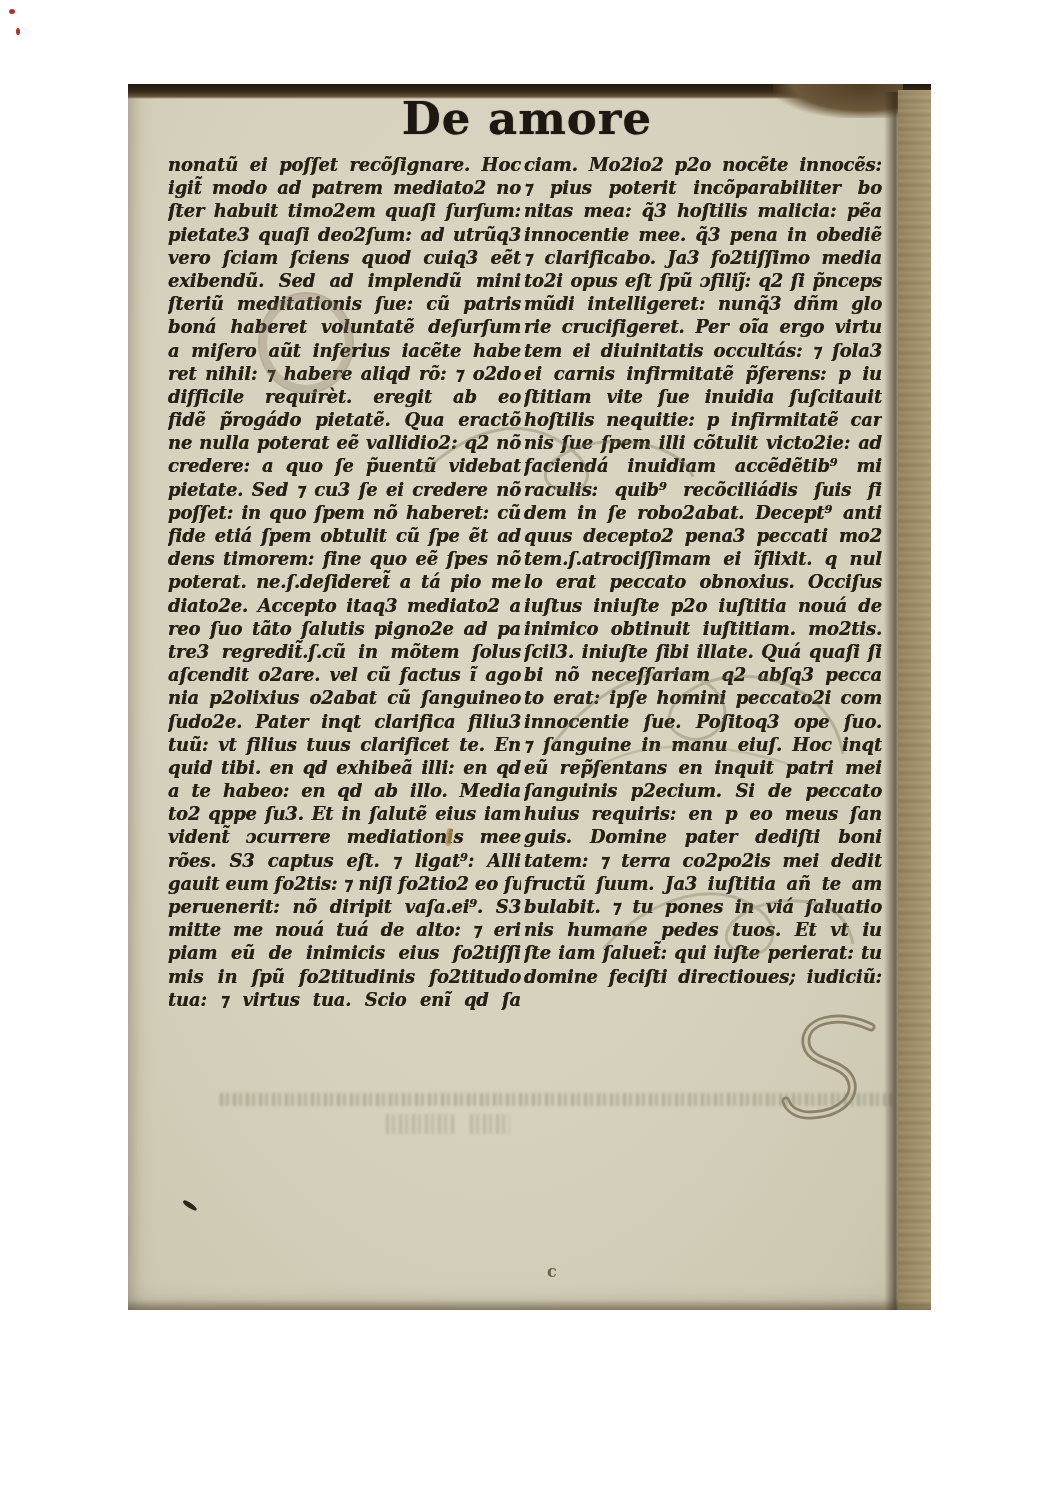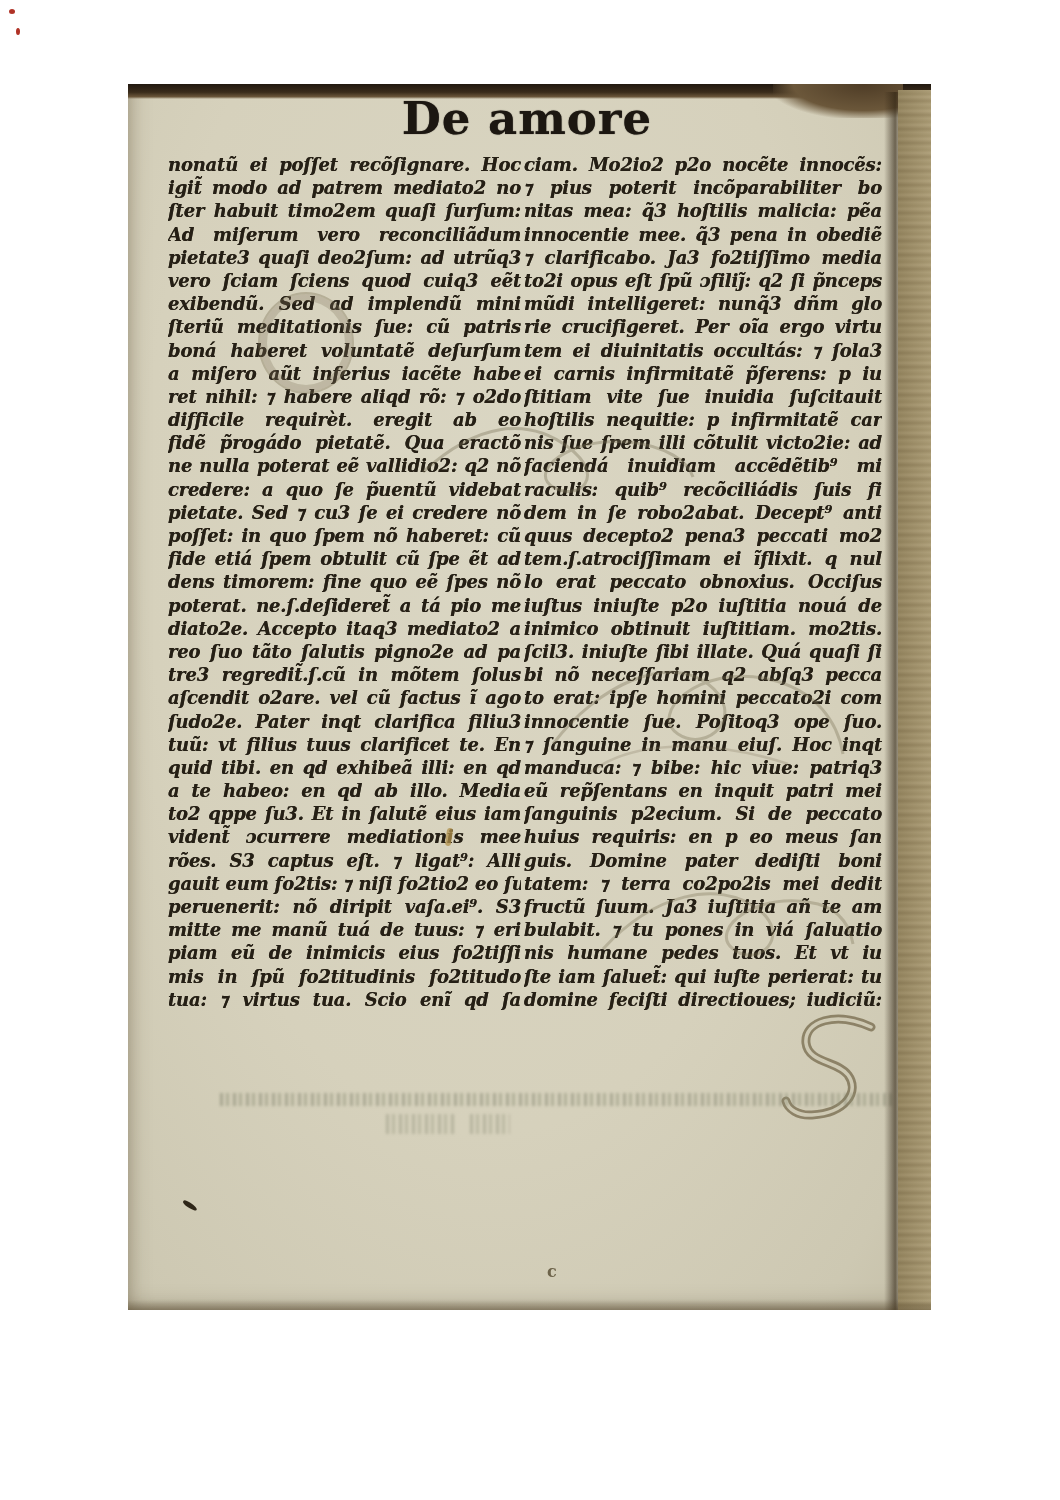--- a/index.html
+++ b/index.html
@@ -102,51 +102,51 @@
 
   <div class="top-band"></div>
   <div class="corner-dark"></div>
 
   <div class="header">De amore</div>
 
   <div class="col col-left">
       <div class="line">nonatũ ei poſſet recõſignare. Hoc</div>
       <div class="line">igit̃ modo ad patrem mediato2 no</div>
       <div class="line">ſter habuit timo2em quaſi ſurſum:</div>
-      <div class="line">Ad miſerum vero reconciliãdum</div>
       <div class="line">pietate3 quaſi deo2ſum: ad utrũq3</div>
       <div class="line">vero ſciam ſciens quod cuiq3 eẽt</div>
       <div class="line">exibendũ. Sed ad implendũ mini</div>
       <div class="line">ſteriũ meditationis ſue: cũ patris</div>
       <div class="line">boná haberet voluntatẽ deſurſum</div>
       <div class="line">a miſero aũt inferius iacẽte habe</div>
       <div class="line">ret nihil: ⁊ habere aliqd rõ: ⁊ o2do</div>
       <div class="line">difficile requirèt. eregit ab eo</div>
       <div class="line">fidẽ p̃rogádo pietatẽ. Qua eractõ</div>
       <div class="line">ne nulla poterat eẽ vallidio2: q2 nõ</div>
       <div class="line">credere: a quo ſe p̃uentũ videbat</div>
       <div class="line">pietate. Sed ⁊ cu3 ſe ei credere nõ</div>
       <div class="line">poſſet: in quo ſpem nõ haberet: cũ</div>
       <div class="line">fide etiá ſpem obtulit cũ ſpe ẽt ad</div>
       <div class="line">dens timorem: fine quo eẽ ſpes nõ</div>
       <div class="line">poterat. ne.ſ.deſideret̃ a tá pio me</div>
       <div class="line">diato2e. Accepto itaq3 mediato2 a</div>
       <div class="line">reo ſuo tãto ſalutis pigno2e ad pa</div>
       <div class="line">tre3 regredit̃.ſ.cũ in mõtem ſolus</div>
       <div class="line">aſcendit o2are. vel cũ factus ĩ ago</div>
+      <div class="line">nia p2olixius o2abat cũ ſanguineo</div>
       <div class="line">ſudo2e. Pater inqt clarifica filiu3</div>
       <div class="line">tuũ: vt filius tuus clarificet te. En</div>
       <div class="line">quid tibi. en qd exhibeã illi: en qd</div>
       <div class="line">a te habeo: en qd ab illo. Media</div>
       <div class="line">to2 qppe ſu3. Et in ſalutẽ eius iam</div>
       <div class="line">vident̃ ɔcurrere mediationis mee</div>
       <div class="line">rões. S3 captus eſt. ⁊ ligat⁹: Alli</div>
       <div class="line">gauit eum fo2tis: ⁊ niſi fo2tio2 eo ſu</div>
       <div class="line">peruenerit: nõ diripit vaſa.ei⁹. S3</div>
-      <div class="line">mitte me manũ tuá de tuus: ⁊ eri</div>
+      <div class="line">mitte me nouá tuá de alto: ⁊ eri</div>
       <div class="line">piam eũ de inimicis eius fo2tiſſi</div>
       <div class="line">mis in ſpũ fo2titudinis fo2titudo</div>
       <div class="line">tua: ⁊ virtus tua. Scio enĩ qd ſa</div>
     </div>
 
   <div class="col col-right">
       <div class="line">ciam. Mo2io2 p2o nocẽte innocẽs:</div>
       <div class="line">⁊ pius poterit incõparabiliter bo</div>
       <div class="line">nitas mea: q̃3 hoſtilis malicia: pẽa</div>
       <div class="line">innocentie mee. q̃3 pena in obediẽ</div>
@@ -165,21 +165,20 @@
       <div class="line">quus decepto2 pena3 peccati mo2</div>
       <div class="line">tem.ſ.atrociſſimam ei ĩflixit. q nul</div>
       <div class="line">lo erat peccato obnoxius. Occiſus</div>
       <div class="line">iuſtus iniuſte p2o iuſtitia nouá de</div>
       <div class="line">inimico obtinuit iuſtitiam. mo2tis.</div>
       <div class="line">ſcil3. iniuſte ſibi illate. Quá quaſi ſi</div>
       <div class="line">bi nõ neceſſariam q2 abſq3 pecca</div>
       <div class="line">to erat: ipſe homini peccato2i com</div>
       <div class="line">innocentie ſue. Poſitoq3 ope ſuo.</div>
       <div class="line">⁊ ſanguine in manu eiuſ. Hoc inqt</div>
-      <div class="line">manduca: ⁊ bibe: hic viue: patriq3</div>
       <div class="line">eũ rep̃ſentans en inquit patri mei</div>
       <div class="line">ſanguinis p2ecium. Si de peccato</div>
       <div class="line">huius requiris: en p eo meus ſan</div>
       <div class="line">guis. Domine pater dediſti boni</div>
       <div class="line">tatem: ⁊ terra co2po2is mei dedit</div>
       <div class="line">fructũ ſuum. Ja3 iuſtitia añ te am</div>
       <div class="line">bulabit. ⁊ tu pones in viá ſaluatio</div>
       <div class="line">nis humane pedes tuos. Et vt iu</div>
       <div class="line">ſte iam ſaluet̃: qui iuſte perierat: tu</div>
       <div class="line">domine feciſti directioues; iudiciũ:</div>

